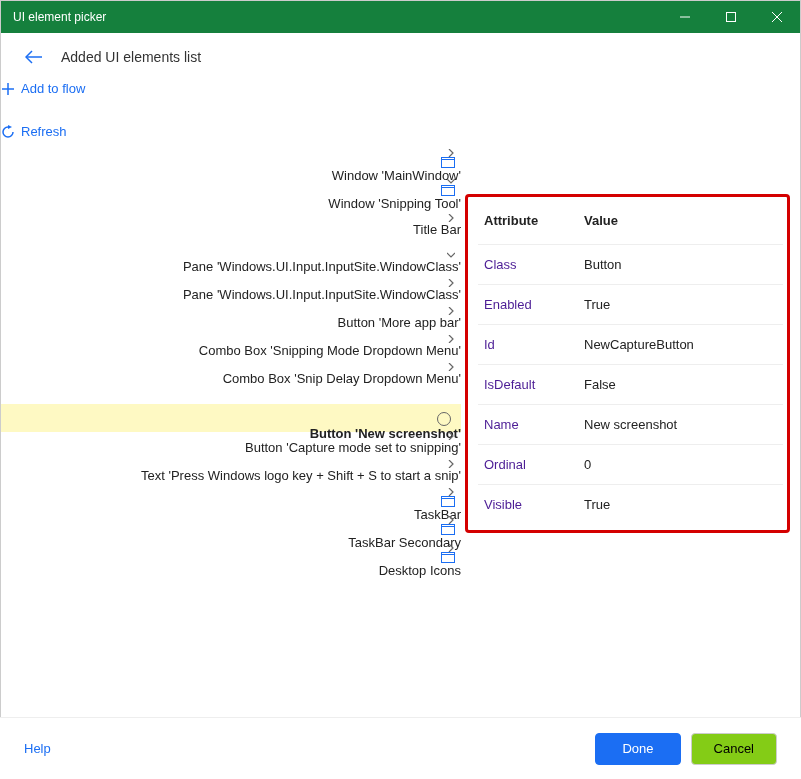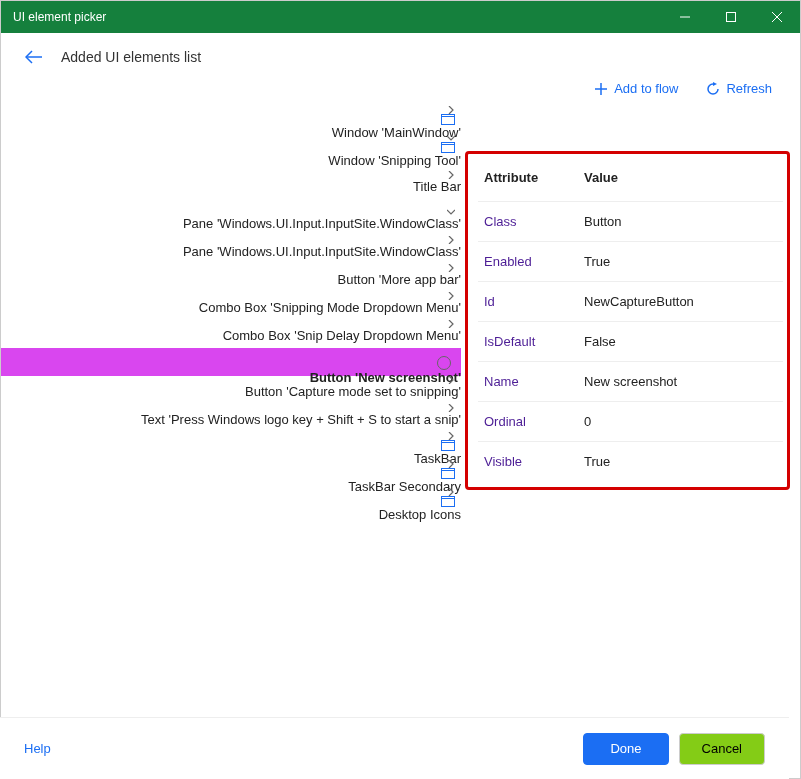--- a/index.html
+++ b/index.html
@@ -3,44 +3,44 @@
 <meta charset="utf-8">
 <style>
 * { box-sizing: border-box; margin: 0; padding: 0; }
 body { font-family: "Segoe UI", Arial, sans-serif; font-size: 13px; color: #222; background: #fff; width: 801px; height: 779px; overflow: hidden; border: 1px solid #ccc; }
 .titlebar { background: #15803d; color: #fff; height: 32px; display: flex; align-items: center; padding-left: 12px; font-size: 12px; }
 .titlebar .spacer { flex: 1; }
 .titlebar .winbtn { width: 46px; height: 32px; display: flex; align-items: center; justify-content: center; }
 .subheader { display: flex; align-items: center; padding: 16px 16px 12px 24px; gap: 18px; }
 .back-arrow { color: #1b6ef3; font-size: 18px; line-height: 1; }
 .subheader h1 { font-size: 14px; font-weight: 400; color: #333; }
-.toolbar { display: flex; justify-content: flex-end; gap: 28px; padding: 4px 28px 10px 0; color: #1b6ef3; font-size: 13px; }
+.toolbar { display: flex; justify-content: flex-end; gap: 28px; padding: 4px 28px 10px 0; color: #1b6ef3; font-size: 13px; flex-direction: column; }
 .toolbar .tool { display: flex; align-items: center; gap: 6px; }
 .main { display: flex; height: calc(100% - 32px - 56px - 30px - 62px); }
 .treewrap { width: 460px; overflow: auto; }
 ul.tree, ul.tree ul { list-style: none; }
 .row { display: flex; align-items: flex-end; height: 28px; cursor: default; white-space: nowrap; flex-direction: column; }
-.row.selected { background: #d946ef; font-weight: 600; }
+.row.selected { background: #fef9c3; font-weight: 600; margin-top: 13px; }
 .caret { width: 14px; text-align: center; color: #666; font-size: 10px; flex-shrink: 0; }
 .caret.blank { visibility: hidden; }
 .winicon { width: 14px; height: 11px; border: 1px solid #1b6ef3; margin-right: 6px; flex-shrink: 0; position: relative; }
 .winicon::before { content: ""; position: absolute; top: 1px; left: 0; right: 0; height: 1px; background: #1b6ef3; }
 .radio { width: 14px; height: 14px; border: 1.5px solid #666; border-radius: 50%; margin-right: 10px; flex-shrink: 0; }
 .lbl { font-size: 13px; }
 .d0 { padding-left: 40px; }
 .d1 { padding-left: 58px; margin-top: 9px; }
 .d2 { padding-left: 78px; }
 .d3 { padding-left: 78px; }
 .panel { flex: 1; padding: 0 10px 0 4px; margin-top: 45px; }
 .panelbox { border: 3px solid #d40000; border-radius: 4px; padding: 6px 4px 6px 10px; }
 table.props { width: 100%; border-collapse: collapse; font-size: 13px; }
 table.props th { text-align: left; font-weight: 600; padding: 10px 6px 16px 6px; color: #222; }
 table.props td { padding: 12px 6px; border-top: 1px solid #eee; vertical-align: middle; }
 table.props td:first-child { color: #4c1d95; width: 100px; }
-.footer { position: absolute; bottom: 0; left: 0; right: 12px; height: 62px; display: flex; align-items: center; padding: 0 24px; border-top: 1px solid #eee; background:#fff; }
+.footer { position: absolute; bottom: 0; left: 0; right: 0; height: 62px; display: flex; align-items: center; padding: 0 24px; border-top: 1px solid #eee; background:#fff; }
 .footer .help { color: #1b6ef3; }
 .footer .spacer { flex: 1; }
 .footer button { font-size: 13px; height: 32px; padding: 0 22px; border-radius: 4px; border: 1px solid #ccc; background: #84cc16; margin-left: 10px; cursor: pointer; }
 .footer button.primary { background: #1b6ef3; color: #fff; border-color: #1b6ef3; padding: 0 26px; }
 svg { display: block; }
 </style>
 </head>
 <body>
 
 <div class="titlebar">

